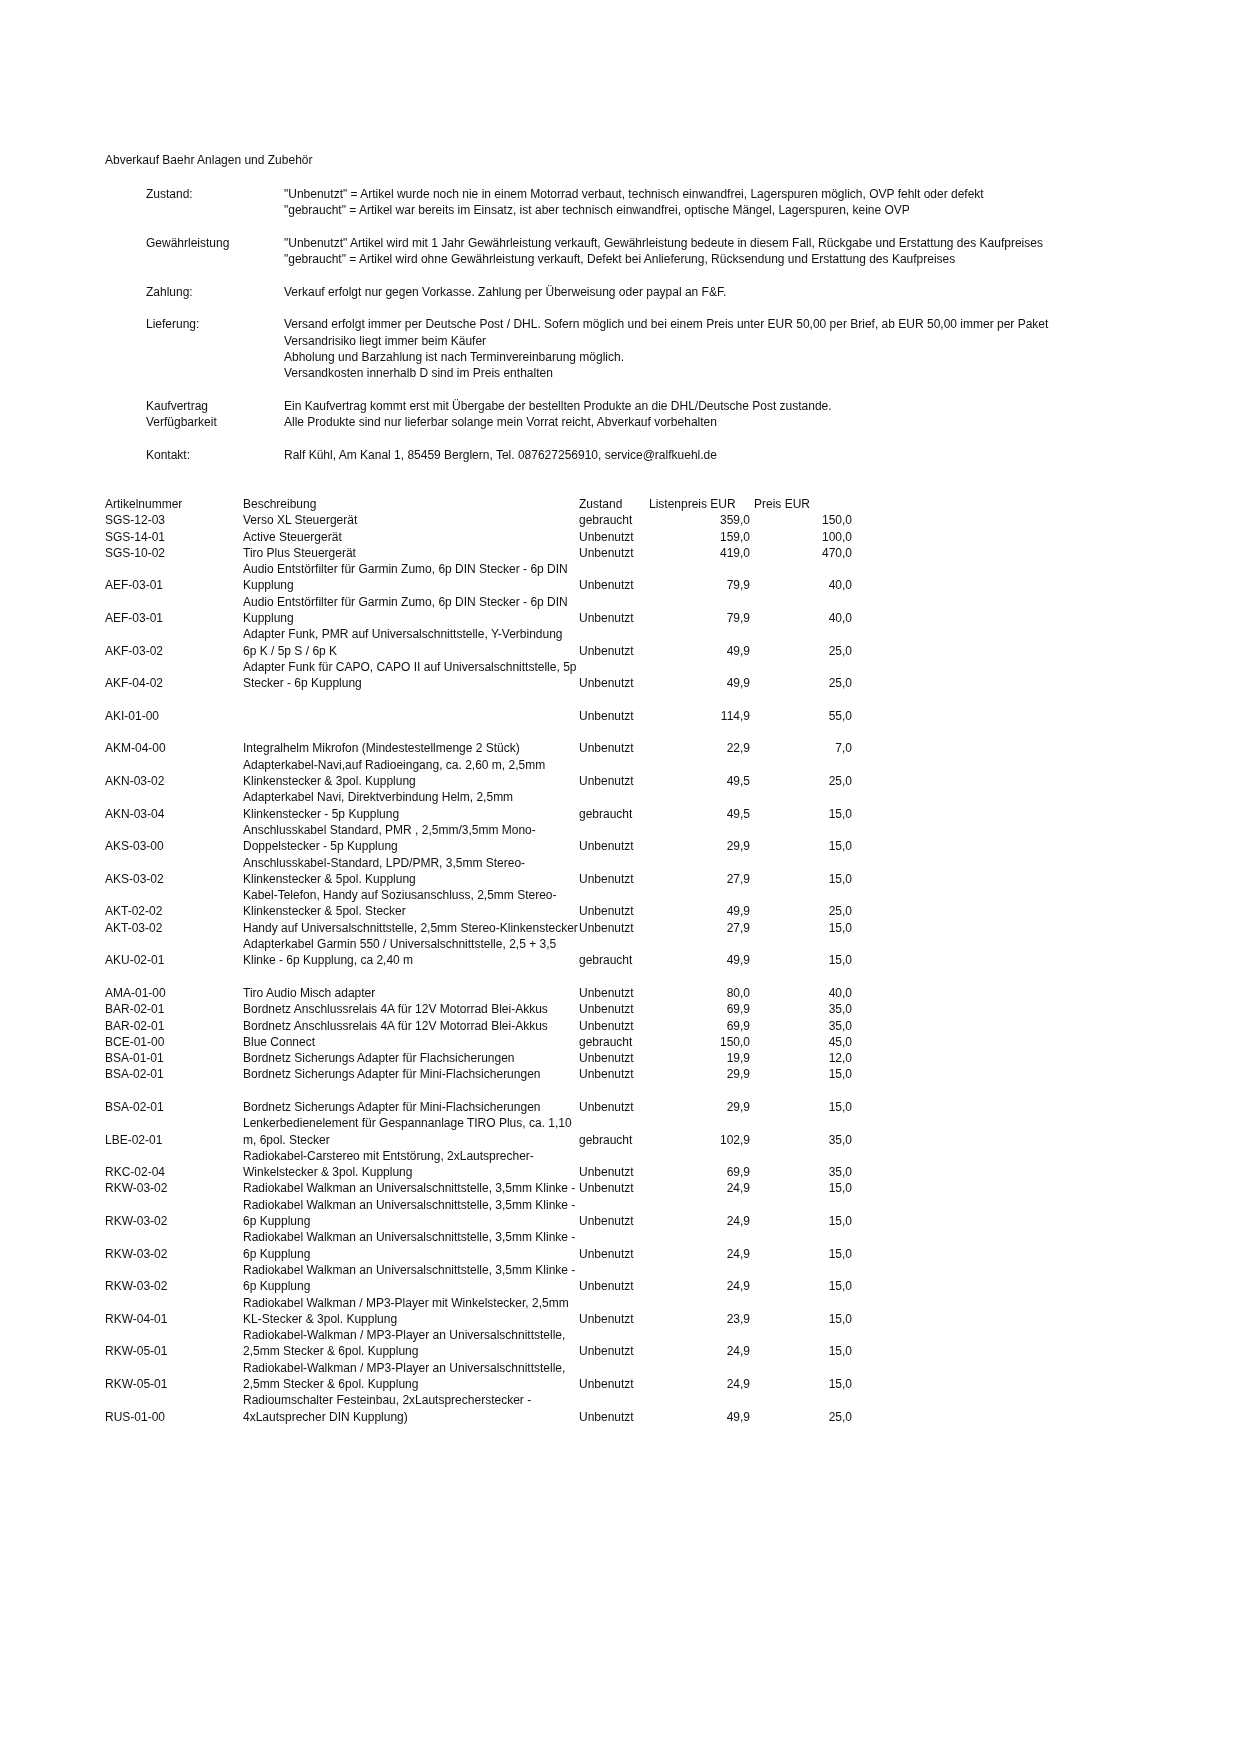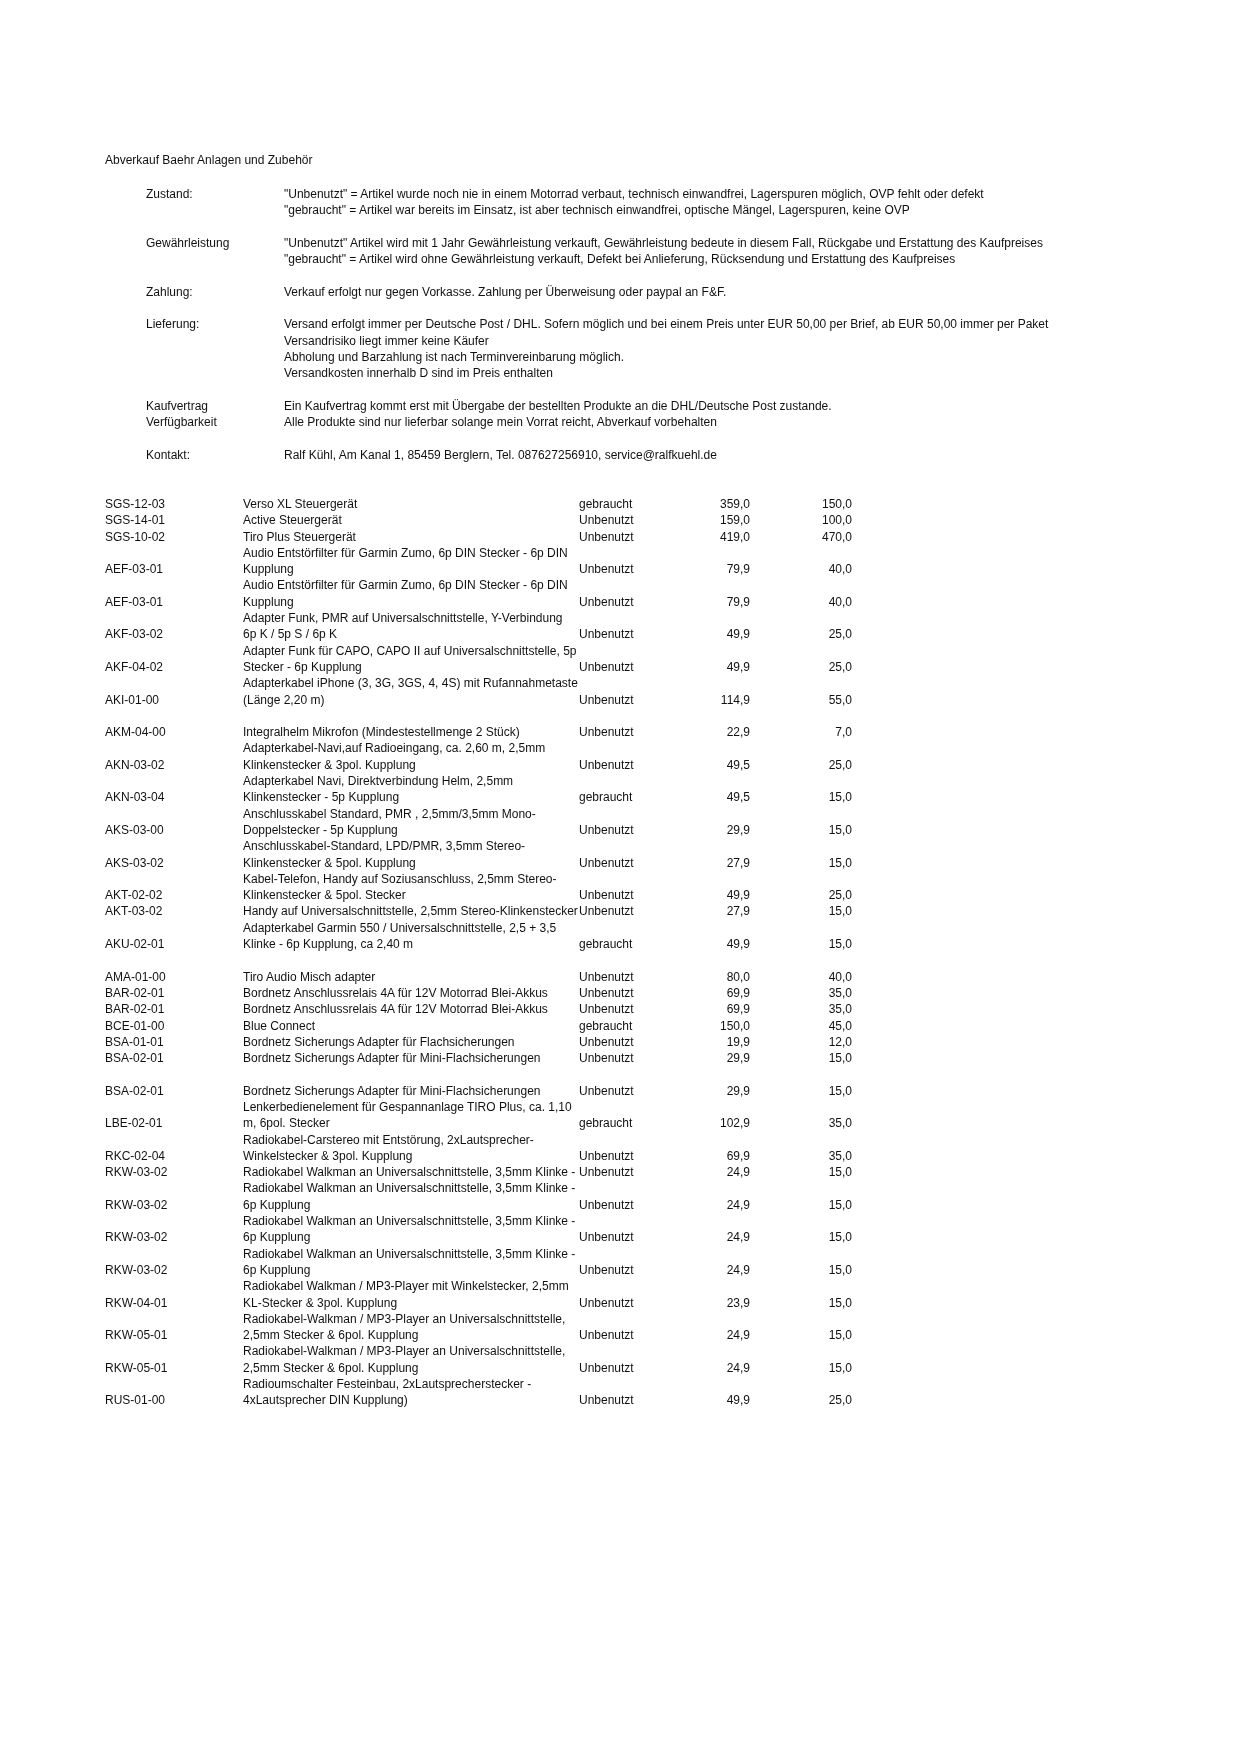--- a/index.html
+++ b/index.html
@@ -58,21 +58,21 @@
           <span class="info-text">Verkauf erfolgt nur gegen Vorkasse. Zahlung per Überweisung oder paypal an F&amp;F.</span>
         </div>
     </div>
     <div class="info-block">
       <div class="info-row">
           <span class="info-label">Lieferung:</span>
           <span class="info-text">Versand erfolgt immer per Deutsche Post / DHL. Sofern möglich und bei einem Preis unter EUR 50,00 per Brief, ab EUR 50,00 immer per Paket</span>
         </div>
       <div class="info-row">
           <span class="info-label"></span>
-          <span class="info-text">Versandrisiko liegt immer keine Käufer</span>
+          <span class="info-text">Versandrisiko liegt immer beim Käufer</span>
         </div>
       <div class="info-row">
           <span class="info-label"></span>
           <span class="info-text">Abholung und Barzahlung ist nach Terminvereinbarung möglich.</span>
         </div>
       <div class="info-row">
           <span class="info-label"></span>
           <span class="info-text">Versandkosten innerhalb D sind im Preis enthalten</span>
         </div>
     </div>
@@ -88,20 +88,27 @@
     </div>
     <div class="info-block">
       <div class="info-row">
           <span class="info-label">Kontakt:</span>
           <span class="info-text">Ralf Kühl, Am Kanal 1, 85459 Berglern, Tel. 087627256910, service@ralfkuehl.de</span>
         </div>
     </div>
   </div>
 
   <div class="table" id="product-table">
+    <div class="row hdr h1">
+      <span class="cell c-art">Artikelnummer</span>
+      <span class="cell c-desc">Beschreibung</span>
+      <span class="cell c-zus">Zustand</span>
+      <span class="cell c-list">Listenpreis EUR</span>
+      <span class="cell c-preis">Preis EUR</span>
+    </div>
   <div class="row h1">
         <span class="cell c-art">SGS-12-03</span>
         <span class="cell c-desc">Verso XL Steuergerät</span>
         <span class="cell c-zus">gebraucht</span>
         <span class="cell c-list">359,0</span>
         <span class="cell c-preis">150,0</span>
       </div>
       <div class="row h1">
         <span class="cell c-art">SGS-14-01</span>
         <span class="cell c-desc">Active Steuergerät</span>
@@ -139,21 +146,20 @@
       </div>
       <div class="row h2">
         <span class="cell c-art">AKF-04-02</span>
         <span class="cell c-desc">Adapter Funk für CAPO, CAPO II auf Universalschnittstelle, 5p Stecker - 6p Kupplung</span>
         <span class="cell c-zus">Unbenutzt</span>
         <span class="cell c-list">49,9</span>
         <span class="cell c-preis">25,0</span>
       </div>
       <div class="row h2">
         <span class="cell c-art">AKI-01-00</span>
-        <span class="cell c-desc">Adapterkabel iPhone (3, 3G, 3GS, 4, 4S) mit Rufannahmetaste (Länge 2,20 m)</span>
         <span class="cell c-zus">Unbenutzt</span>
         <span class="cell c-list">114,9</span>
         <span class="cell c-preis">55,0</span>
       </div>
       <div class="row h2">
         <span class="cell c-art">AKM-04-00</span>
         <span class="cell c-desc">Integralhelm Mikrofon (Mindestestellmenge 2 Stück)</span>
         <span class="cell c-zus">Unbenutzt</span>
         <span class="cell c-list">22,9</span>
         <span class="cell c-preis">7,0</span>

